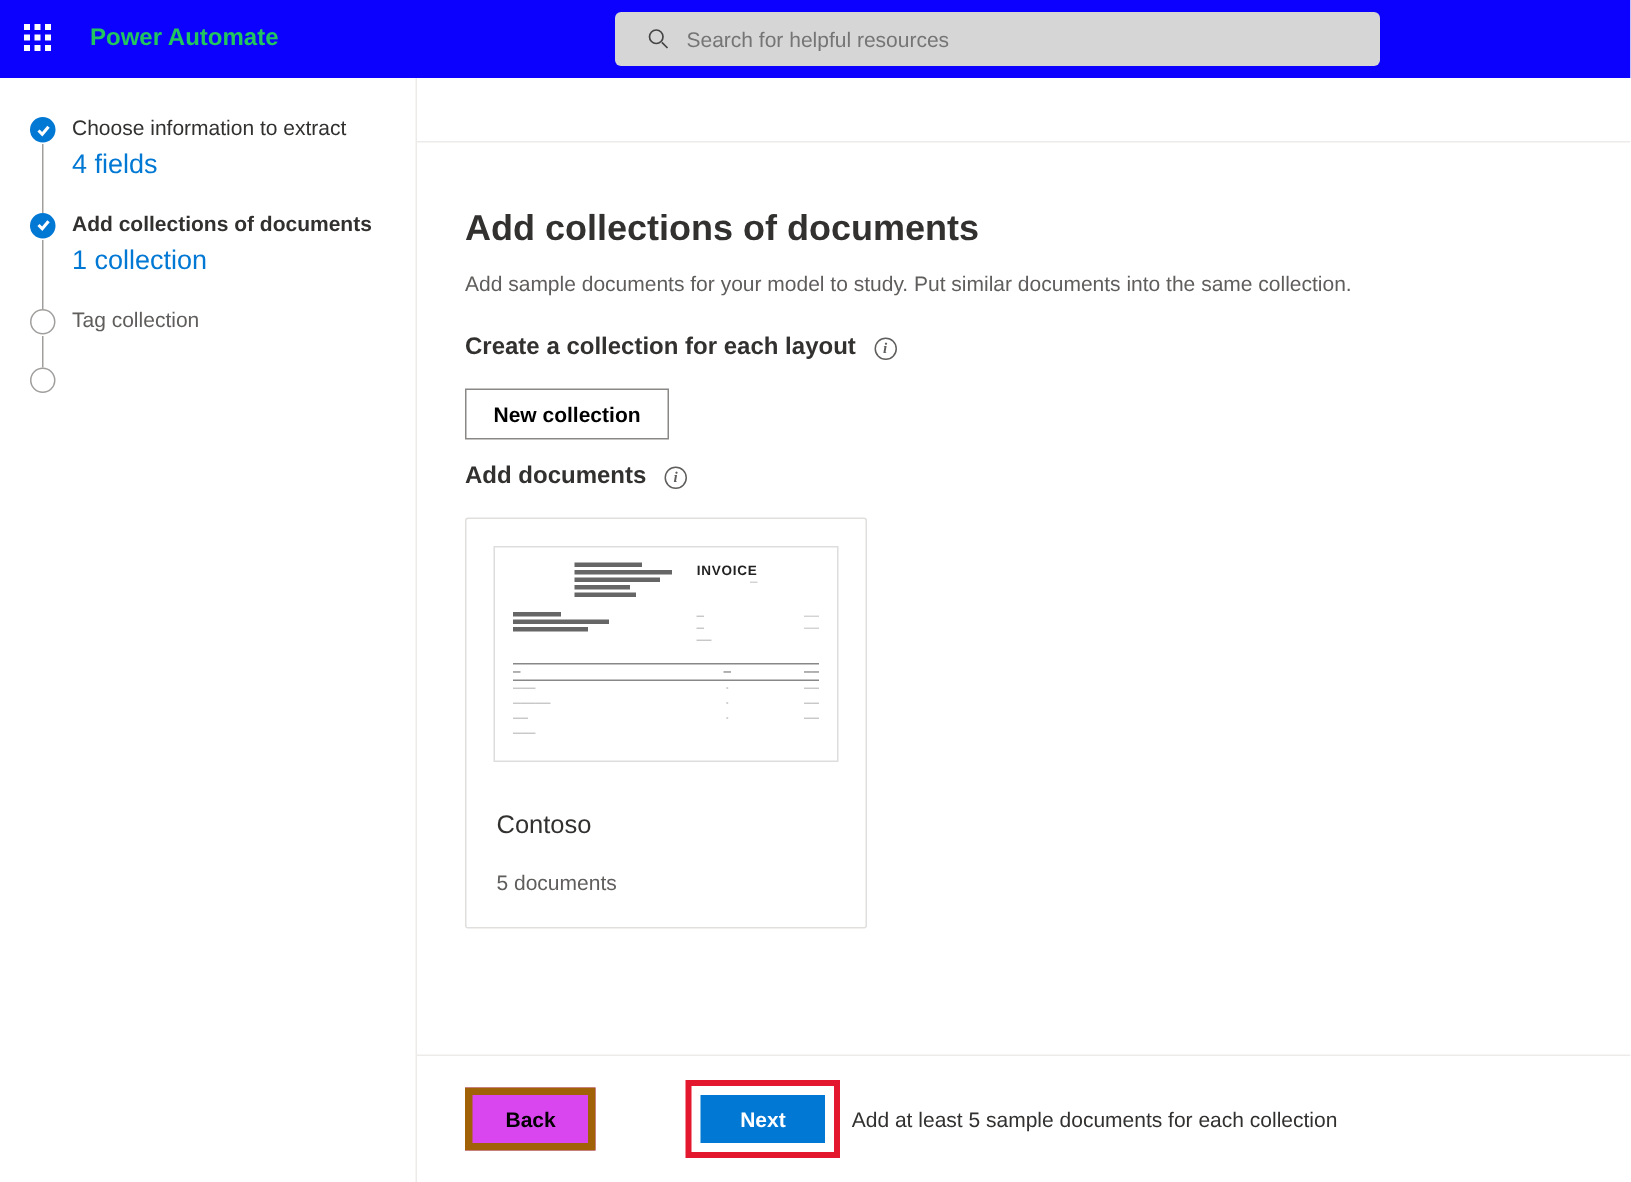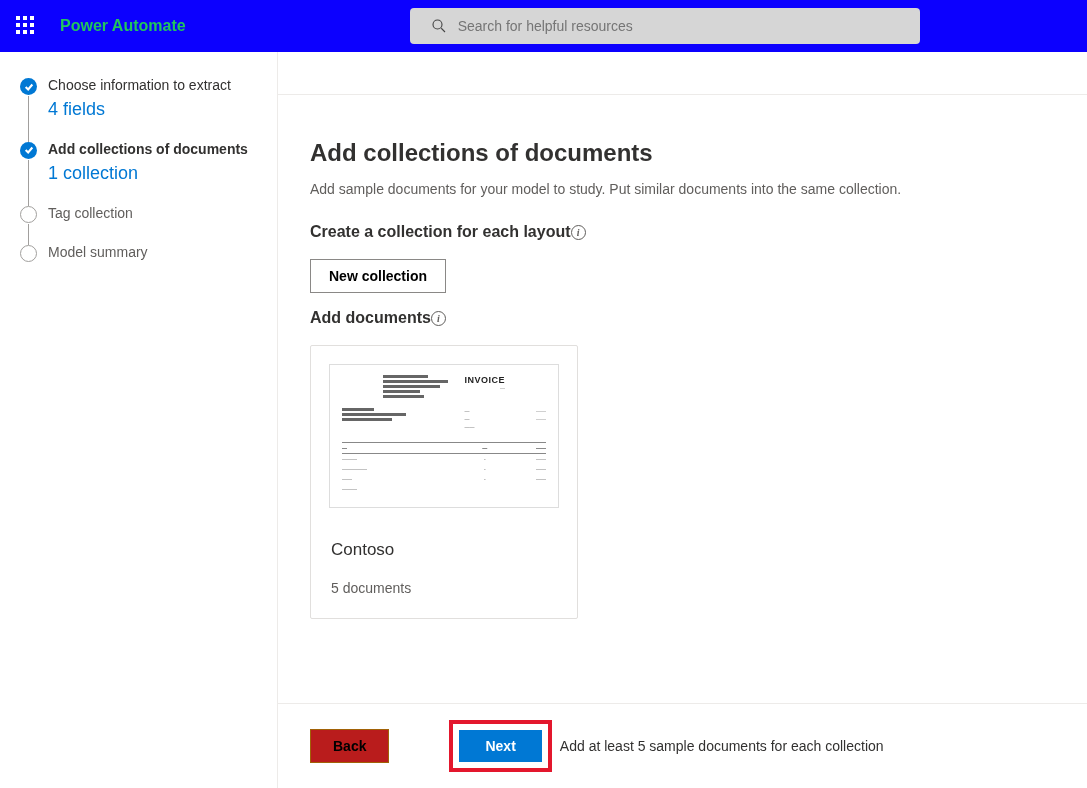--- a/index.html
+++ b/index.html
@@ -120,21 +120,21 @@
   .page-desc {
     font-size: 14px;
     color: #605e5c;
     margin-bottom: 26px;
   }
   .section-head {
     font-size: 16px;
     font-weight: 600;
     display: flex;
     align-items: center;
-    gap: 0;
+    gap: 12px;
     margin-bottom: 18px;
   }
   .info-icon {
     width: 15px; height: 15px;
     border: 1px solid #605e5c;
     border-radius: 50%;
     display: inline-flex;
     align-items: center; justify-content: center;
     font-size: 10px;
     color: #605e5c;
@@ -197,22 +197,22 @@
   .coll-count { font-size: 14px; color: #605e5c; }
 
   .footer {
     border-top: 1px solid #edebe9;
     padding: 16px 32px;
     display: flex;
     align-items: center;
     gap: 14px;
   }
   .btn-back {
-    border: 1px solid #a16207;
-    background: #b91c1c;
+    border: 5px solid #a16207;
+    background: #d946ef;
     padding: 8px 22px;
     font-size: 14px;
     font-weight: 600;
     cursor: pointer;
   }
   .next-highlight {
     border: 4px solid #e3172d;
     padding: 6px;
     display: inline-block;
     margin-left: 46px;
@@ -277,21 +277,20 @@
           </span>
         <div class="step-title bold">Add collections of documents</div>
         <div class="step-sub">1 collection</div>
       </li>
       <li class="step">
         <span class="step-icon pending"></span>
         <div class="step-title muted">Tag collection</div>
       </li>
       <li class="step">
         <span class="step-icon pending"></span>
-        <div class="step-title muted">Model summary</div>
       </li>
     </ul>
   </aside>
 
   <main class="main">
     <div class="main-content">
       <div class="content-inner">
         <h1 class="page-title">Add collections of documents</h1>
         <p class="page-desc">Add sample documents for your model to study. Put similar documents into the same collection.</p>
 

